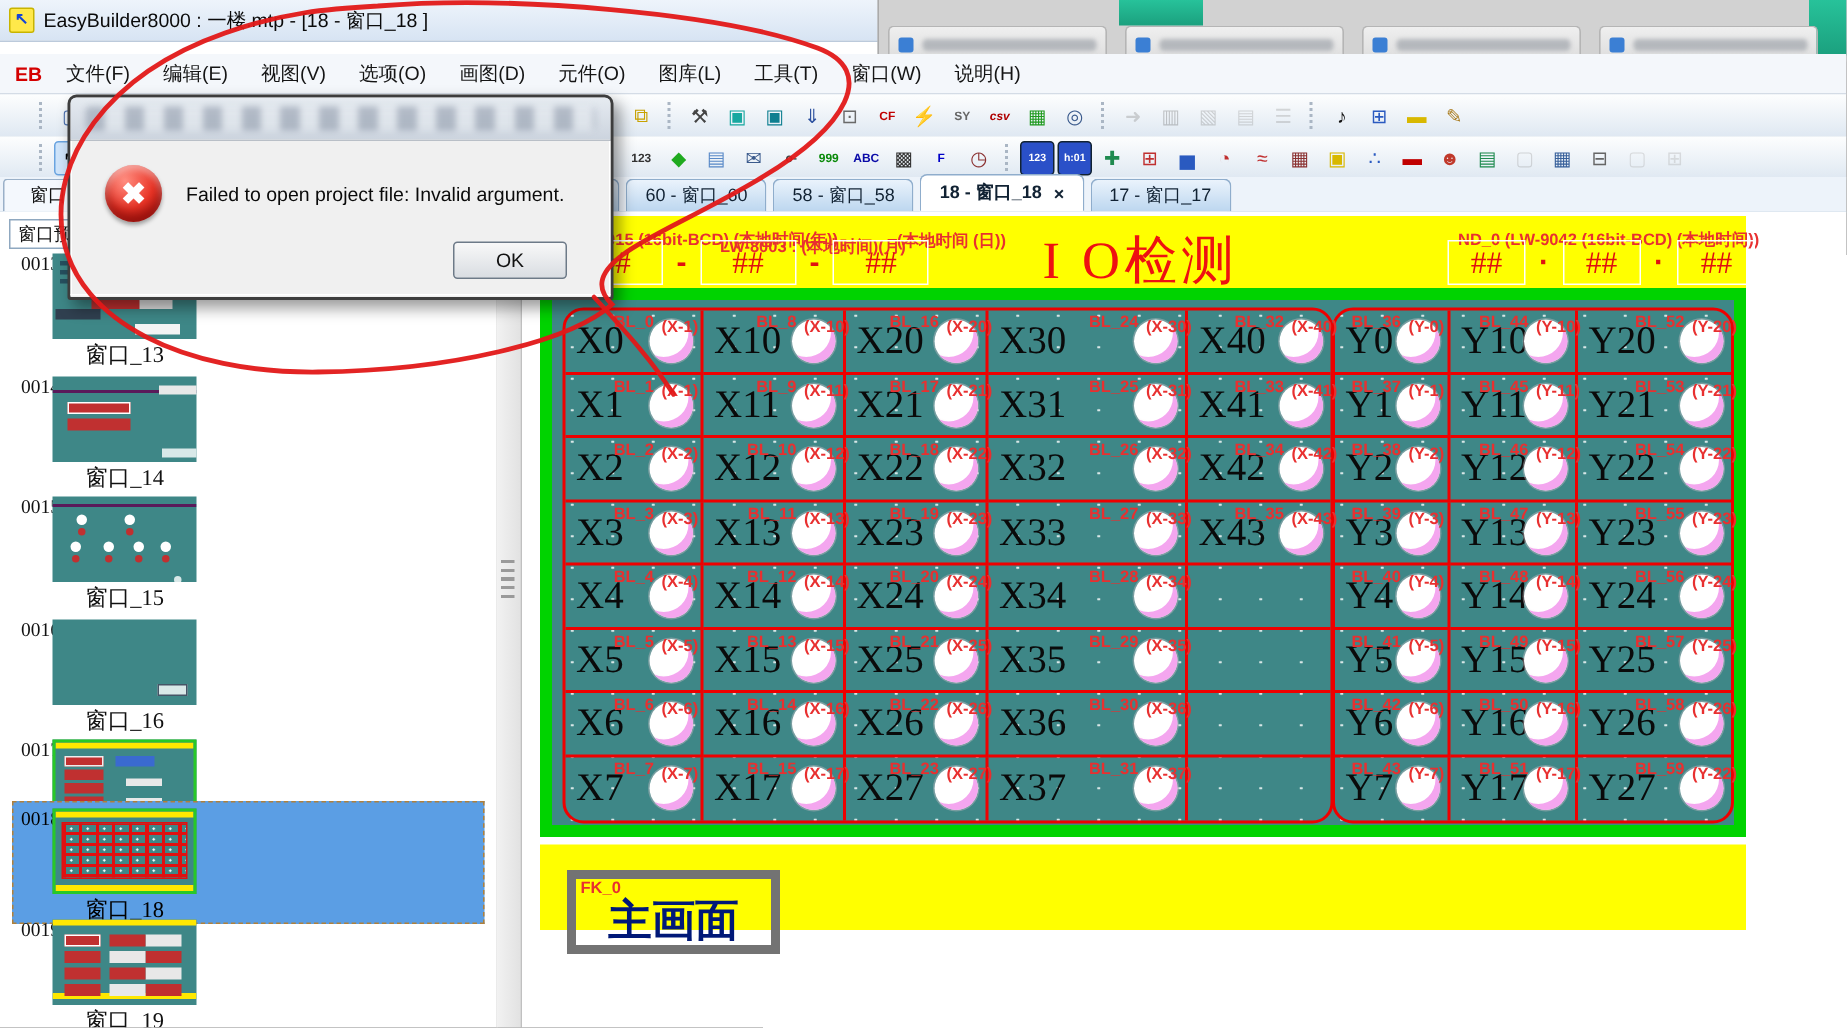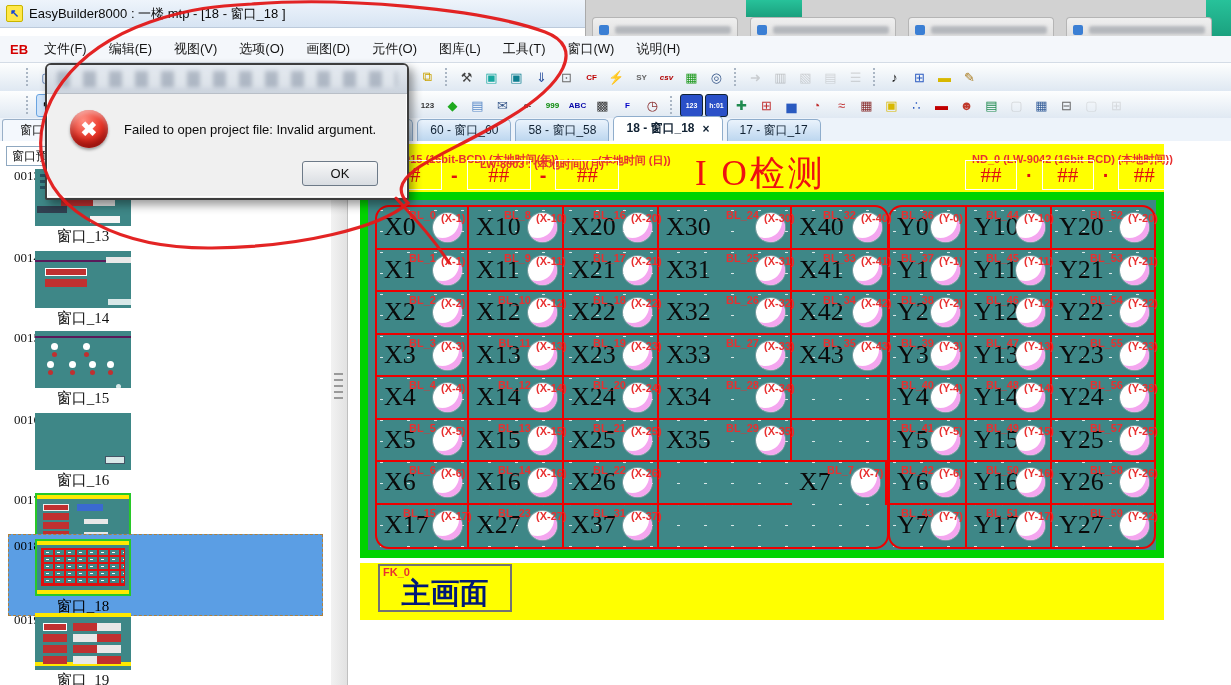--- a/index.html
+++ b/index.html
@@ -116,21 +116,21 @@
     box-shadow:inset -5px -6px 0 -2px #f4a6ef,0 0 0 1px rgba(190,185,190,.45);}
   .addrtag{position:absolute;left:calc(100% - 26px);top:5px;font-size:11px;font-weight:bold;color:#e83030;white-space:nowrap;z-index:2;}
   
   .annotag{position:absolute;font-size:11px;font-weight:bold;color:#e83030;white-space:nowrap;}
   .valrun{position:absolute;display:flex;align-items:center;}
   .valbox{border:1px solid #fff;color:#e01010;font-family:"Liberation Serif",serif;font-size:21px;
     display:flex;align-items:center;justify-content:center;}
   .sepchar{color:#e01010;font-size:20px;font-weight:bold;margin:0 9px;}
   #iotitle{position:absolute;left:335px;top:6px;color:#ee1111;font-family:"Liberation Serif",serif;
     font-size:35px;letter-spacing:3px;white-space:nowrap;}
-  #fkbox{position:absolute;left:18px;top:1px;width:130px;height:44px;border:2px solid #737373;}
+  #fkbox{position:absolute;left:18px;top:17px;width:130px;height:44px;border:6px solid #737373;}
   #fktag{position:absolute;left:3px;top:0px;font-size:11px;font-weight:bold;color:#e83030;}
   #fklabel{position:absolute;left:0;top:8px;width:100%;text-align:center;color:#001878;
     font-family:"Liberation Serif",serif;font-weight:bold;font-size:29px;}
   
   #dialog{position:absolute;left:45px;top:63px;width:360px;height:133px;z-index:20;
     border:2px solid #3d3d3d;border-radius:6px 6px 2px 2px;background:#f0f0f0;
     box-shadow:4px 5px 10px rgba(0,0,0,.4);}
   #dlgtitle{height:28px;border-radius:4px 4px 0 0;background:linear-gradient(#e6ebf1,#ccd4de);
     border-bottom:1px solid #b9bfc7;position:relative;overflow:hidden;}
   #dlgtitle .glass{position:absolute;left:10px;top:6px;right:10px;height:16px;opacity:.55;filter:blur(2px);
@@ -527,20 +527,26 @@
               <span class="bltag">BL_14</span>
               <span class="lamp"></span>
               <span class="addrtag">(X-16)</span>
             </div>
             <div class="iocell">
               <span class="iolabel">X26</span>
               <span class="bltag">BL_22</span>
               <span class="lamp"></span>
               <span class="addrtag">(X-26)</span>
             </div>
+            <div class="iocell">
+              <span class="iolabel">X36</span>
+              <span class="bltag">BL_30</span>
+              <span class="lamp"></span>
+              <span class="addrtag">(X-36)</span>
+            </div>
             <div class="iocell lastcol"></div>
             <div class="iocell lastrow">
               <span class="iolabel">X7</span>
               <span class="bltag">BL_7</span>
               <span class="lamp"></span>
               <span class="addrtag">(X-7)</span>
             </div>
             <div class="iocell lastrow">
               <span class="iolabel">X17</span>
               <span class="bltag">BL_15</span>
@@ -643,21 +649,21 @@
             <div class="iocell">
               <span class="iolabel">Y14</span>
               <span class="bltag">BL_48</span>
               <span class="lamp"></span>
               <span class="addrtag">(Y-14)</span>
             </div>
             <div class="iocell lastcol">
               <span class="iolabel">Y24</span>
               <span class="bltag">BL_56</span>
               <span class="lamp"></span>
-              <span class="addrtag">(Y-38)</span>
+              <span class="addrtag">(Y-24)</span>
             </div>
             <div class="iocell">
               <span class="iolabel">Y5</span>
               <span class="bltag">BL_41</span>
               <span class="lamp"></span>
               <span class="addrtag">(Y-5)</span>
             </div>
             <div class="iocell">
               <span class="iolabel">Y15</span>
               <span class="bltag">BL_49</span>

